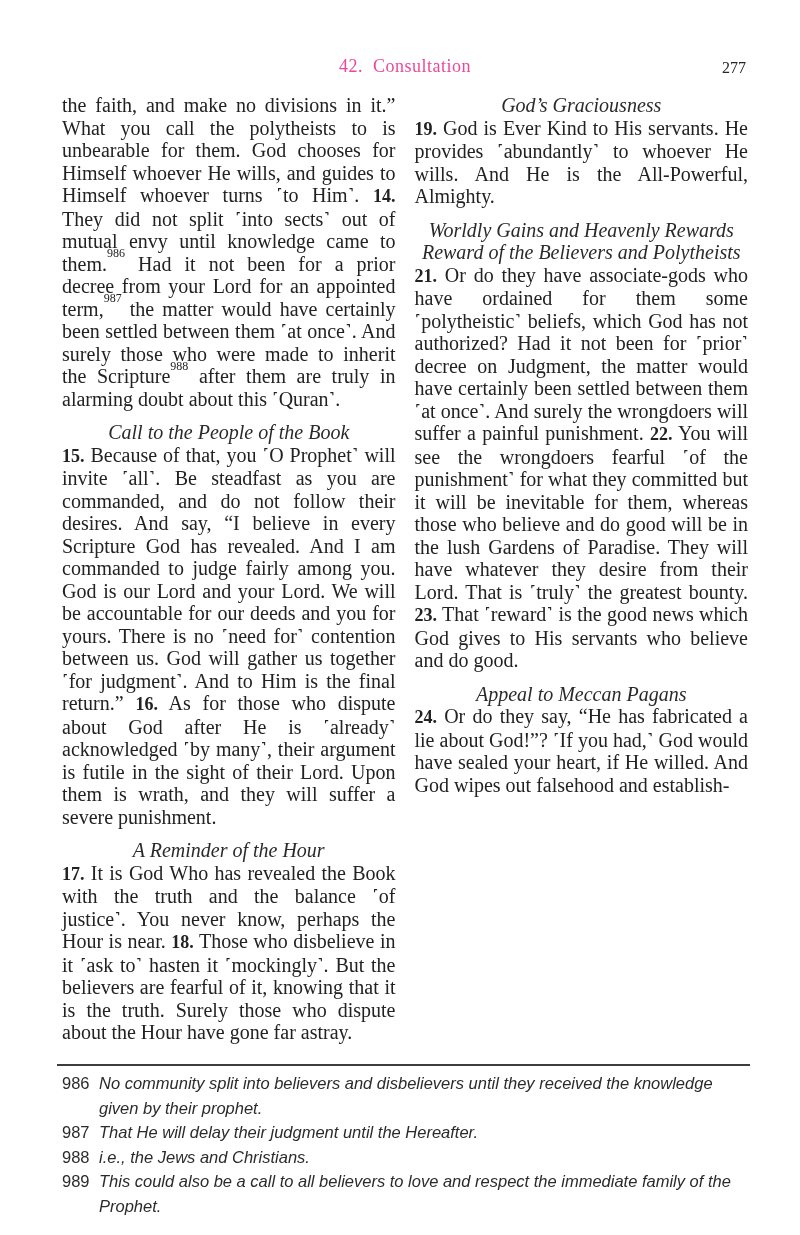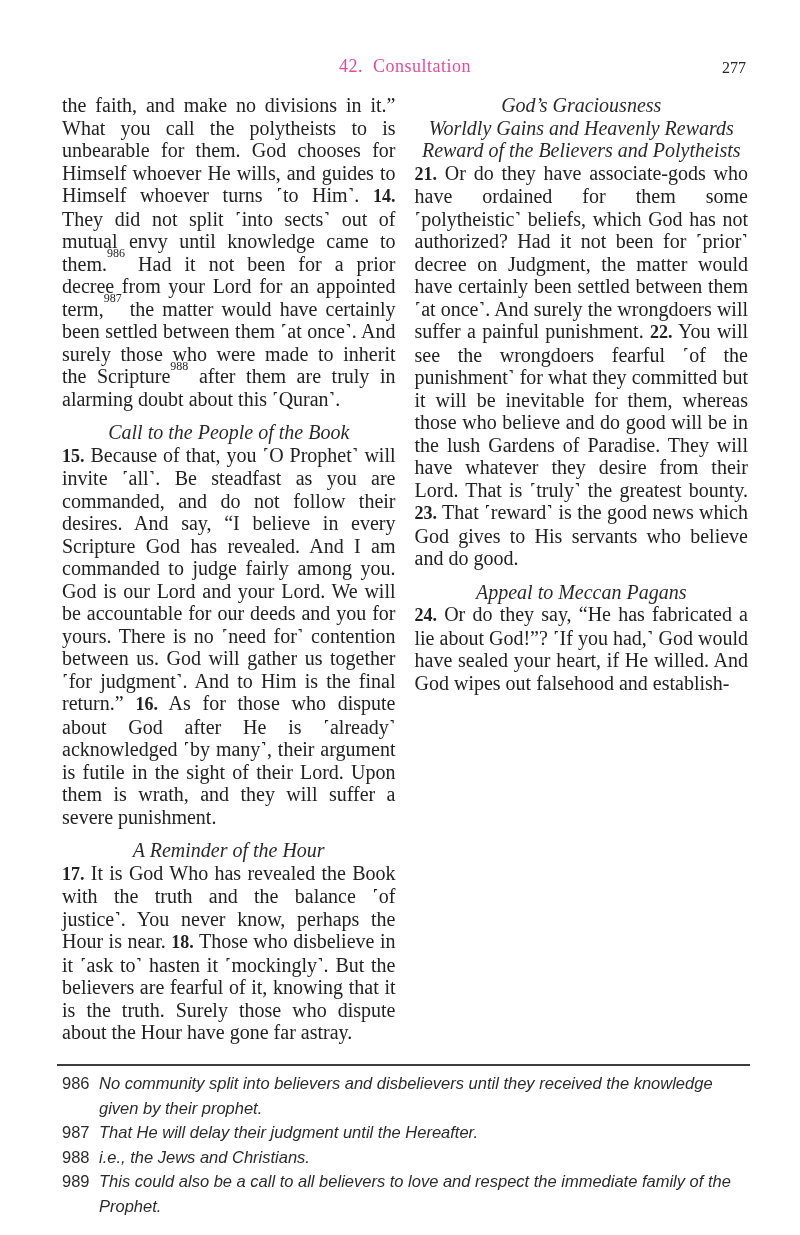--- a/index.html
+++ b/index.html
@@ -106,20 +106,21 @@
   <div class="columns">
     <div class="column">
         <div class="para">the faith, and make no divisions in it.” What you call the polytheists to is unbearable for them. God chooses for Himself whoever He wills, and guides to Himself whoever turns ˹to Him˺. <span class="vnum">14.</span> They did not split ˹into sects˺ out of mutual envy until knowledge came to them.<sup class="fnref">986</sup> Had it not been for a prior decree from your Lord for an appointed term,<sup class="fnref">987</sup> the matter would have certainly been settled between them ˹at once˺. And surely those who were made to inherit the Scripture<sup class="fnref">988</sup> after them are truly in alarming doubt about this ˹Quran˺.</div>
         <div class="sec-heading">Call to  the People of the Book</div>
         <div class="para"><span class="vnum">15.</span> Because of that, you ˹O Prophet˺ will invite ˹all˺. Be steadfast as you are commanded, and do not follow their desires. And say, “I believe in every Scripture God has revealed. And I am commanded to judge fairly among you. God is our Lord and your Lord. We will be accountable for our deeds and you for yours. There is no ˹need for˺ contention between us. God will gather us together ˹for judgment˺. And to Him is the final return.” <span class="vnum">16.</span> As for those who dispute about God after He is ˹already˺ acknowledged ˹by many˺, their argument is futile in the sight of their Lord. Upon them is wrath, and they will suffer a severe punishment.</div>
         <div class="sec-heading">A Reminder of the Hour</div>
         <div class="para"><span class="vnum">17.</span> It is God Who has revealed the Book with the truth and the balance ˹of justice˺. You never know, perhaps the Hour is near. <span class="vnum">18.</span> Those who disbelieve in it ˹ask to˺ hasten it ˹mockingly˺. But the believers are fearful of it, knowing that it is the truth. Surely those who dispute about the Hour have gone far astray.</div>
       </div>
     <div class="column">
         <div class="sec-heading">God’s Graciousness</div>
+        <div class="para"><span class="vnum">19.</span> God is Ever Kind to His servants. He provides ˹abundantly˺ to whoever He wills. And He is the All-Powerful, Almighty.</div>
         <div class="sec-heading">Worldly Gains and Heavenly Rewards</div>
         <div class="sec-heading">Reward of the Believers and Polytheists</div>
         <div class="para"><span class="vnum">21.</span> Or do they have associate-gods who have ordained for them some ˹polytheistic˺ beliefs, which God has not authorized? Had it not been for ˹prior˺ decree on Judgment, the matter would have certainly been settled between them ˹at once˺. And surely the wrongdoers will suffer a painful punishment. <span class="vnum">22.</span> You will see the wrongdoers fearful ˹of the punishment˺ for what they committed but it will be inevitable for them, whereas those who believe and do good will be in the lush Gardens of Paradise. They will have whatever they desire from their Lord. That is ˹truly˺ the greatest bounty. <span class="vnum">23.</span> That ˹reward˺ is the good news which God gives to His servants who believe and do good.</div>
         <div class="sec-heading">Appeal  to Meccan Pagans</div>
         <div class="para"><span class="vnum">24.</span> Or do they say, “He has fabricated a lie about God!”? ˹If you had,˺ God would have sealed your heart, if He willed. And God wipes out falsehood and establish-</div>
       </div>
   </div>
 
   <div class="page-footer">
     <hr class="footnote-rule">

